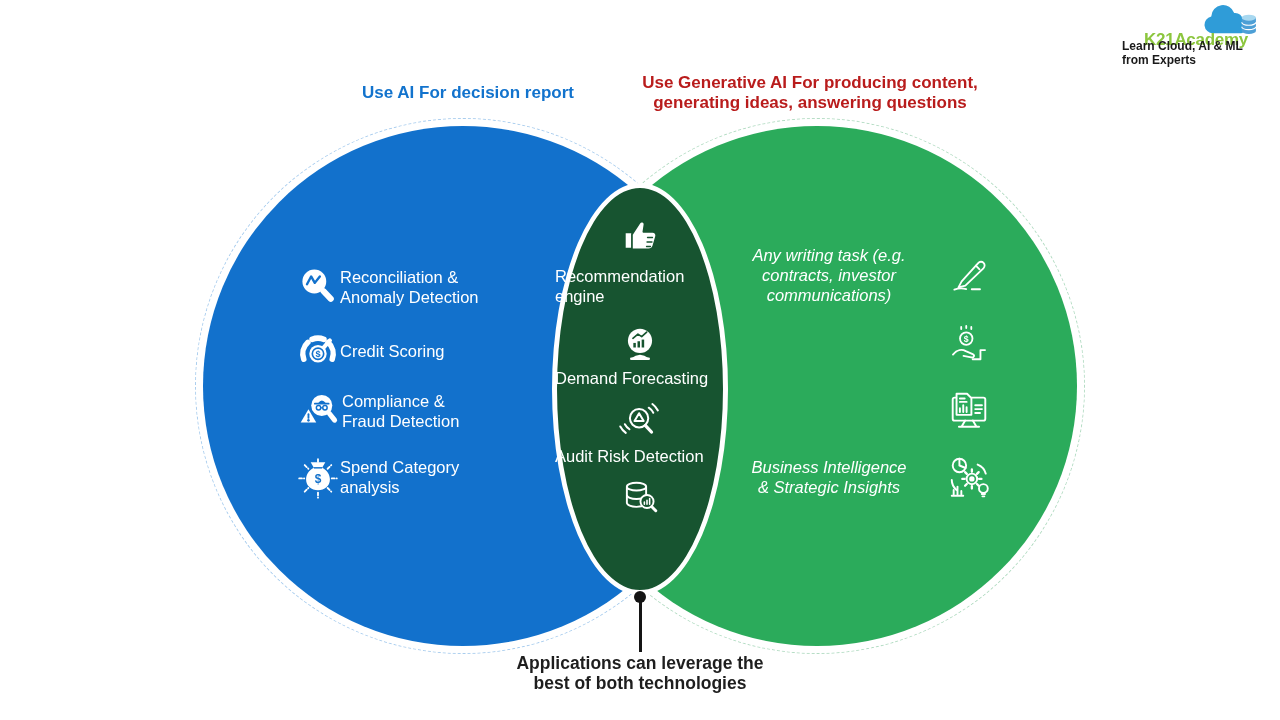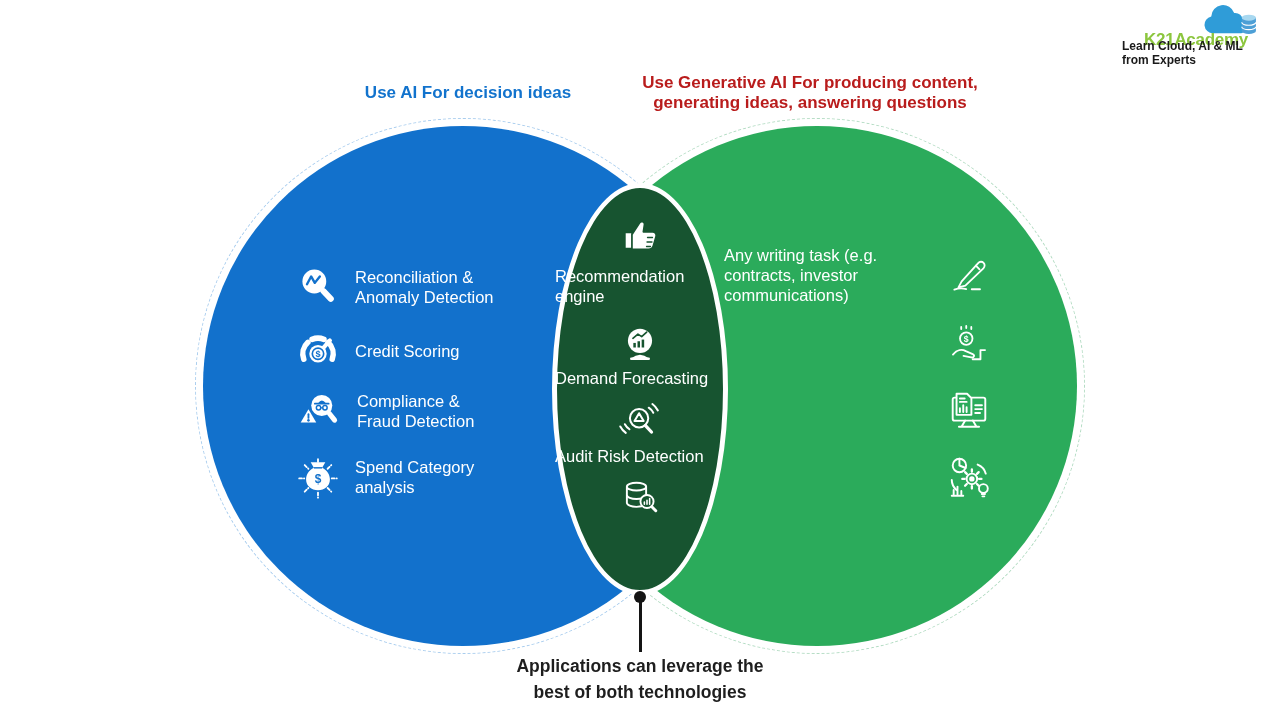--- a/index.html
+++ b/index.html
@@ -20,62 +20,62 @@
   .lens{position:absolute;left:552px;top:183px;width:176px;height:412px;background:#175430;
         border:5px solid #ffffff;border-radius:50%;box-sizing:border-box;}
 
   
   .title{position:absolute;font-weight:bold;font-size:17px;line-height:19.5px;text-align:center;white-space:pre-line;}
   .title-left{left:318px;top:83px;width:300px;color:#1273CD;}
   .title-right{left:600px;top:73px;width:420px;color:#b91c1c;}
 
   
   .item-label{font-size:16.5px;line-height:20px;color:#ffffff;white-space:pre-line;}
-  .lrow{position:absolute;left:296px;height:44px;display:flex;align-items:center;gap:15px;}
+  .lrow{position:absolute;left:296px;height:44px;display:flex;align-items:center;gap:0;}
   .lrow1{top:265px;}.lrow2{top:329px;}.lrow3{top:389px;}.lrow4{top:455px;}
   .rrow{position:absolute;right:288px;display:flex;align-items:center;gap:12px;}
-  .rrow .item-label{text-align:left;width:210px;}
+  .rrow .item-label{text-align:center;width:210px;font-style:italic;}
   .rrow1{top:240px;height:70px;}.rrow2{top:323px;height:44px;}.rrow3{top:389px;height:44px;}.rrow4{top:455px;height:44px;}
   .icon{display:inline-flex;flex:0 0 auto;}
   .icon svg{display:block;}
 
   
   .c-abs{position:absolute;left:50%;transform:translateX(-50%);}
   .c-label{text-align:left;width:170px;}
   .ci-thumb{top:211px;}  .cl-0{top:266px;}
   .ci-monitor{top:325px;}.cl-1{top:368px;}
   .ci-audit{top:399px;}  .cl-2{top:446px;}
   .ci-db{top:477px;}     .cl-3{top:520px;}
 
   
   .connector-dot{position:absolute;left:634px;top:591px;width:12px;height:12px;border-radius:50%;background:#141414;}
   .connector-line{position:absolute;left:638.5px;top:600px;width:3px;height:52px;background:#141414;}
   .caption{position:absolute;left:440px;top:653px;width:400px;text-align:center;
-           font-size:17.5px;line-height:26px;font-weight:bold;color:#1e1e1e;white-space:pre-line;}
+           font-size:17.5px;line-height:20px;font-weight:bold;color:#1e1e1e;white-space:pre-line;}
 
   
   .logo{position:absolute;right:8px;top:4px;width:150px;height:64px;}
   .logo-cloud{position:absolute;right:12px;top:0;}
   .logo-brand{position:absolute;right:1px;top:26px;width:100%;text-align:center;
               font-size:17px;font-weight:bold;color:#8CC63E;letter-spacing:-0.3px;}
   .logo-tagline{position:absolute;right:0;top:35px;width:100%;
                 font-size:12px;font-weight:bold;color:#1a1a1a;}
 </style>
 </head>
 <body>
 
 <div class="stage">
 
   <div class="ring ring-blue"></div>
   <div class="ring ring-green"></div>
   <div class="circle circle-blue"></div>
   <div class="circle circle-green"></div>
   <div class="lens"></div>
 
-  <div class="title title-left">Use AI For decision ideas</div>
+  <div class="title title-left">Use AI For decision report</div>
   <div class="title title-right">Use Generative AI For producing content,
 generating ideas, answering questions</div>
 
   <div class="lrow lrow1">
     <span class="icon">
       <svg width="44" height="44" viewBox="0 0 48 48">
         <circle cx="20" cy="18" r="13" fill="#fff"></circle>
         <polyline points="12,21 16.5,12.5 20.5,19.5 26,12.5" fill="none" stroke="#1271CC" stroke-width="2.6" stroke-linecap="round" stroke-linejoin="round"></polyline>
         <line x1="30" y1="28.5" x2="38" y2="37" stroke="#fff" stroke-width="6.5" stroke-linecap="round"></line>
       </svg>
@@ -233,20 +233,22 @@
           <path d="M11 6 h11 l4.5 4.5 V28 h-15.5 z" fill="#2BAB5B"></path>
           <path d="M14.5 25 v-4 M18 25 v-7 M21.5 25 v-5"></path>
           <path d="M14.5 11 h5 M14.5 14.5 h7"></path>
           <path d="M30.5 18 h7 M30.5 22 h7 M30.5 26 h5"></path>
         </g>
       </svg>
     </span>
   </div>
 
   <div class="rrow rrow4">
+    <div class="item-label">Business Intelligence
+&amp; Strategic Insights</div>
     <span class="icon">
       <svg width="46" height="46" viewBox="0 0 48 48">
         <g fill="none" stroke="#fff" stroke-width="2" stroke-linecap="round" stroke-linejoin="round">
           <circle cx="14" cy="12" r="7"></circle>
           <path d="M14 12 V5 M14 12 l6.5 2.6"></path>
           <circle cx="27" cy="26" r="5.5"></circle>
           <circle cx="27" cy="26" r="1.8" fill="#fff"></circle>
           <path d="M27 18.5 v-2.5 M27 33.5 v2.5 M19.5 26 h-2.5 M34.5 26 h2.5 M21.7 20.7 l-1.8-1.8 M32.3 31.3 l1.8 1.8 M32.3 20.7 l1.8-1.8 M21.7 31.3 l-1.8 1.8" stroke-width="2.4"></path>
           <circle cx="39" cy="36" r="4.6"></circle>
           <path d="M37.3 41.8 h3.4 M38 44.2 h2"></path>

